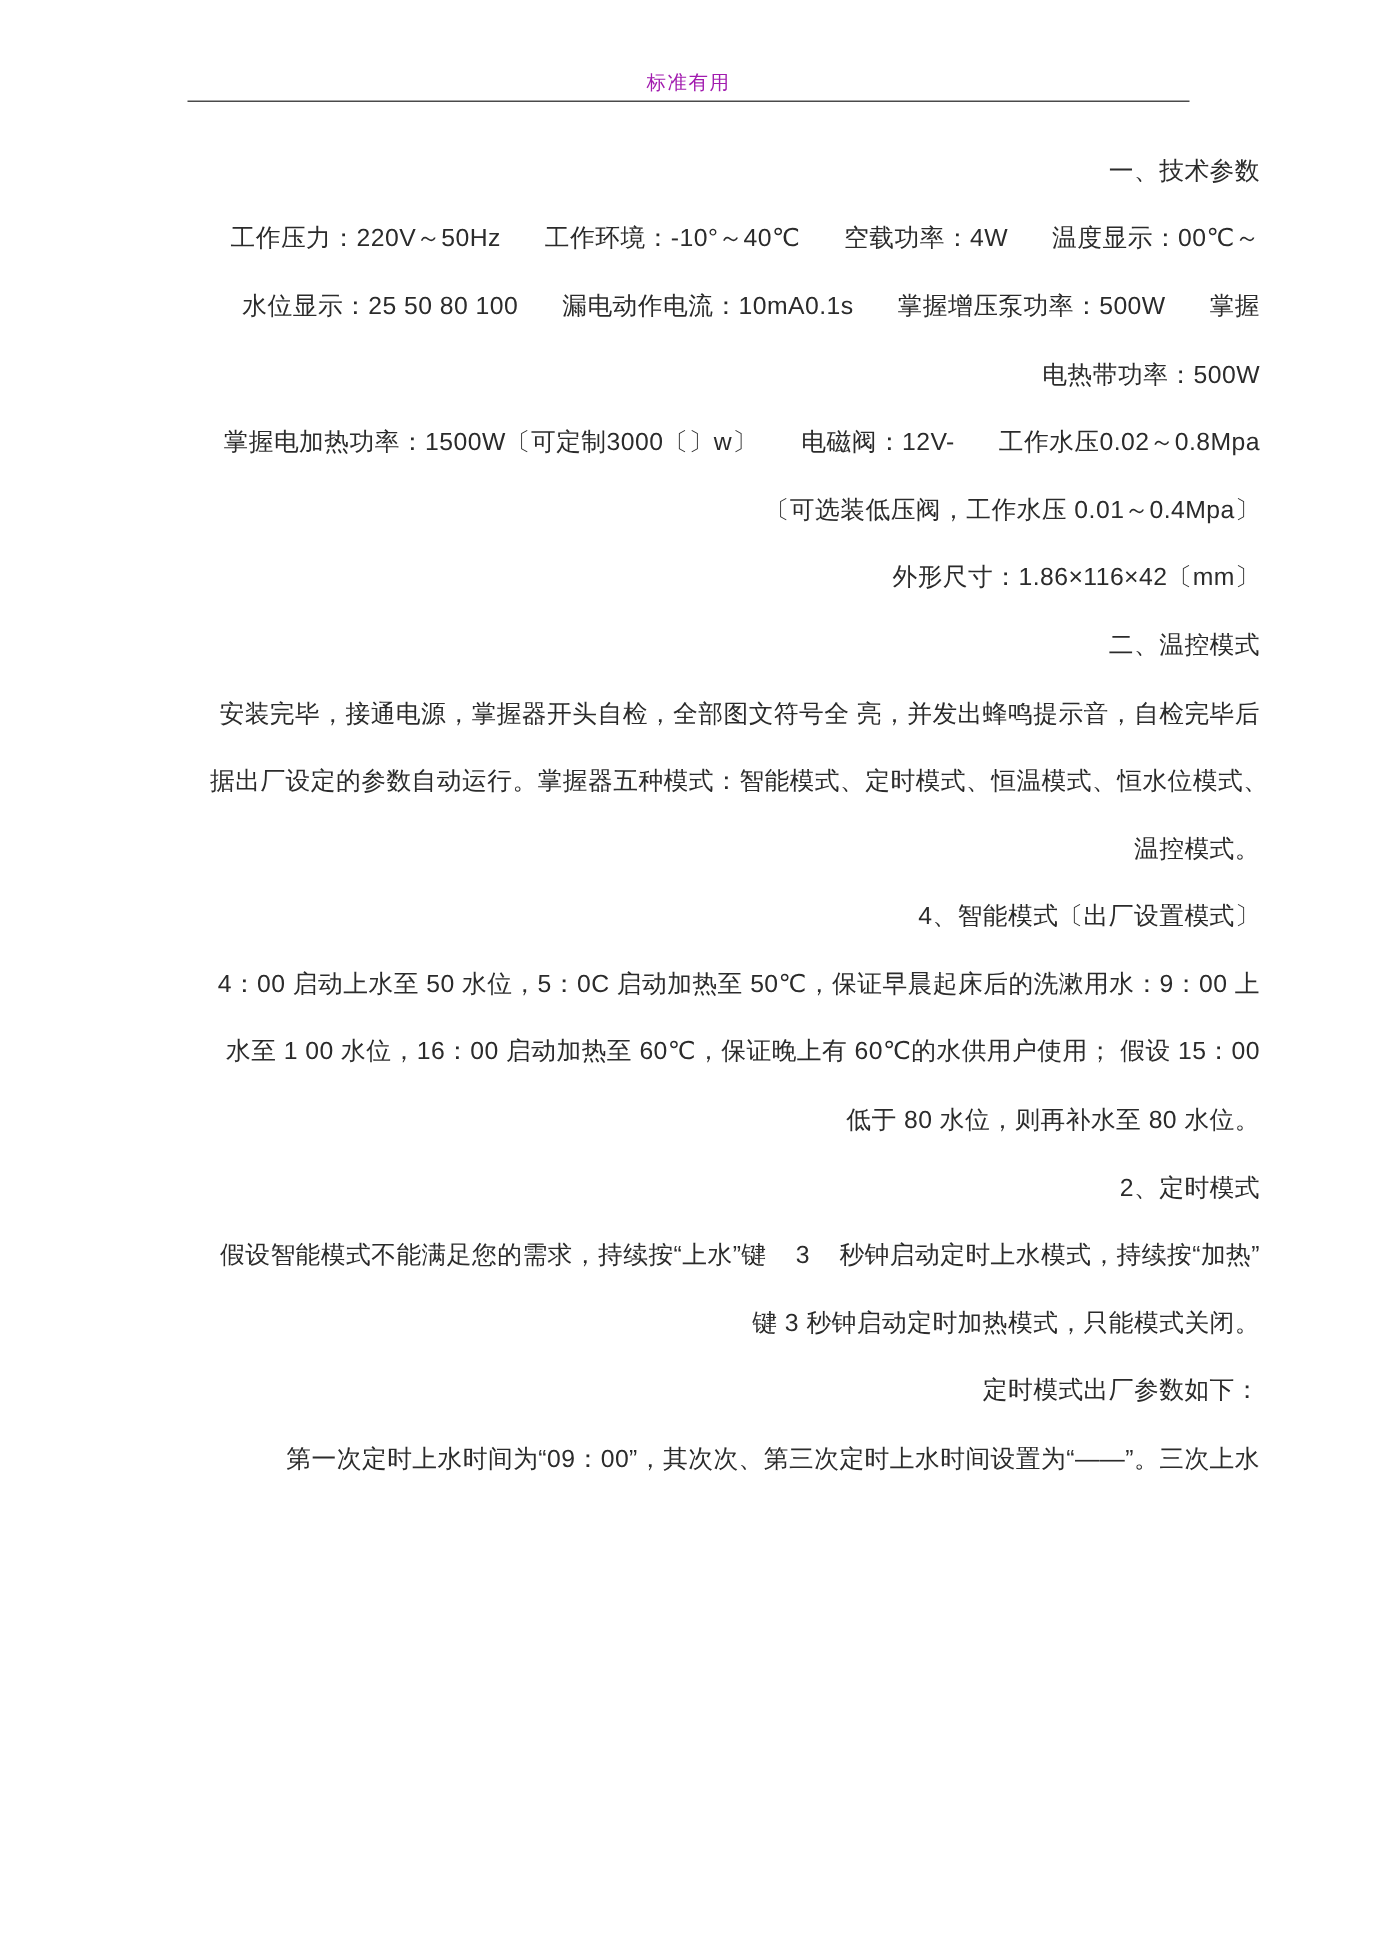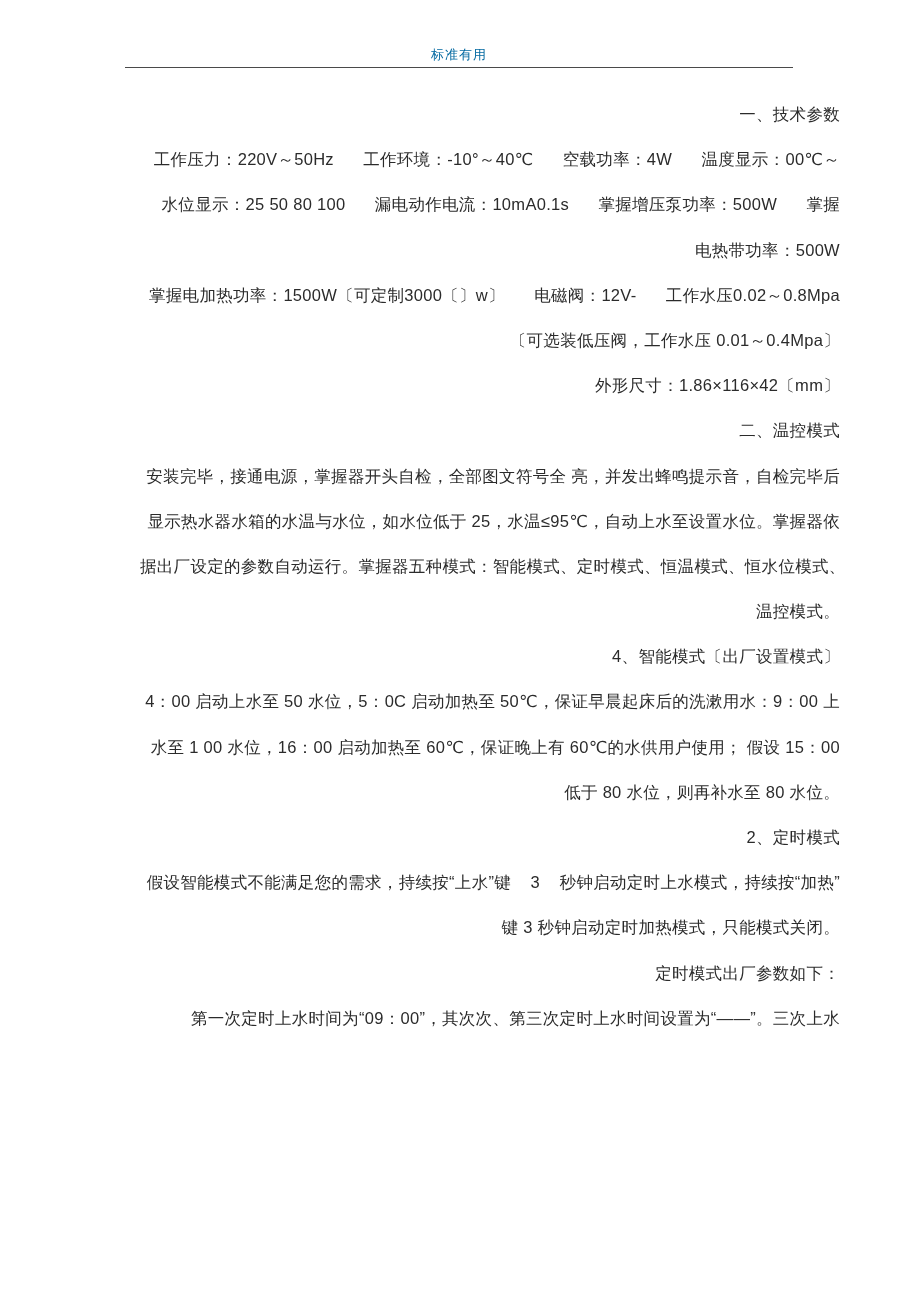--- a/index.html
+++ b/index.html
@@ -18,21 +18,21 @@
   }
   .header {
     position: absolute;
     top: 0;
     left: 125px;
     width: 668px;
     text-align: center;
   }
   .header-title {
     font-size: 13px;
-    color: #0369a1;
+    color: #a21caf;
     padding-top: 47px;
     letter-spacing: 1px;
     line-height: 15px;
   }
   .header-rule {
     margin-top: 5px;
     border-bottom: 1px solid #4a4a4a;
     height: 0;
     width: 100%;
   }
@@ -63,21 +63,20 @@
   <div class="doc-body" id="doc-body">
       <div class="doc-line">一、技术参数</div>
       <div class="doc-line">工作压力：220V～50Hz      工作环境：-10°～40℃      空载功率：4W      温度显示：00℃～</div>
       <div class="doc-line">水位显示：25 50 80 100      漏电动作电流：10mA0.1s      掌握增压泵功率：500W      掌握</div>
       <div class="doc-line">电热带功率：500W</div>
       <div class="doc-line">掌握电加热功率：1500W〔可定制3000〔〕w〕      电磁阀：12V-      工作水压0.02～0.8Mpa</div>
       <div class="doc-line">〔可选装低压阀，工作水压 0.01～0.4Mpa〕</div>
       <div class="doc-line">外形尺寸：1.86×116×42〔mm〕</div>
       <div class="doc-line">二、温控模式</div>
       <div class="doc-line">安装完毕，接通电源，掌握器开头自检，全部图文符号全 亮，并发出蜂鸣提示音，自检完毕后</div>
-      <div class="doc-line">显示热水器水箱的水温与水位，如水位低于 25，水温≤95℃，自动上水至设置水位。掌握器依</div>
       <div class="doc-line">据出厂设定的参数自动运行。掌握器五种模式：智能模式、定时模式、恒温模式、恒水位模式、</div>
       <div class="doc-line">温控模式。</div>
       <div class="doc-line">4、智能模式〔出厂设置模式〕</div>
       <div class="doc-line">4：00 启动上水至 50 水位，5：0C 启动加热至 50℃，保证早晨起床后的洗漱用水：9：00 上</div>
       <div class="doc-line">水至 1 00 水位，16：00 启动加热至 60℃，保证晚上有 60℃的水供用户使用； 假设 15：00</div>
       <div class="doc-line">低于 80 水位，则再补水至 80 水位。</div>
       <div class="doc-line">2、定时模式</div>
       <div class="doc-line">假设智能模式不能满足您的需求，持续按“上水”键    3    秒钟启动定时上水模式，持续按“加热”</div>
       <div class="doc-line">键 3 秒钟启动定时加热模式，只能模式关闭。</div>
       <div class="doc-line">定时模式出厂参数如下：</div>

